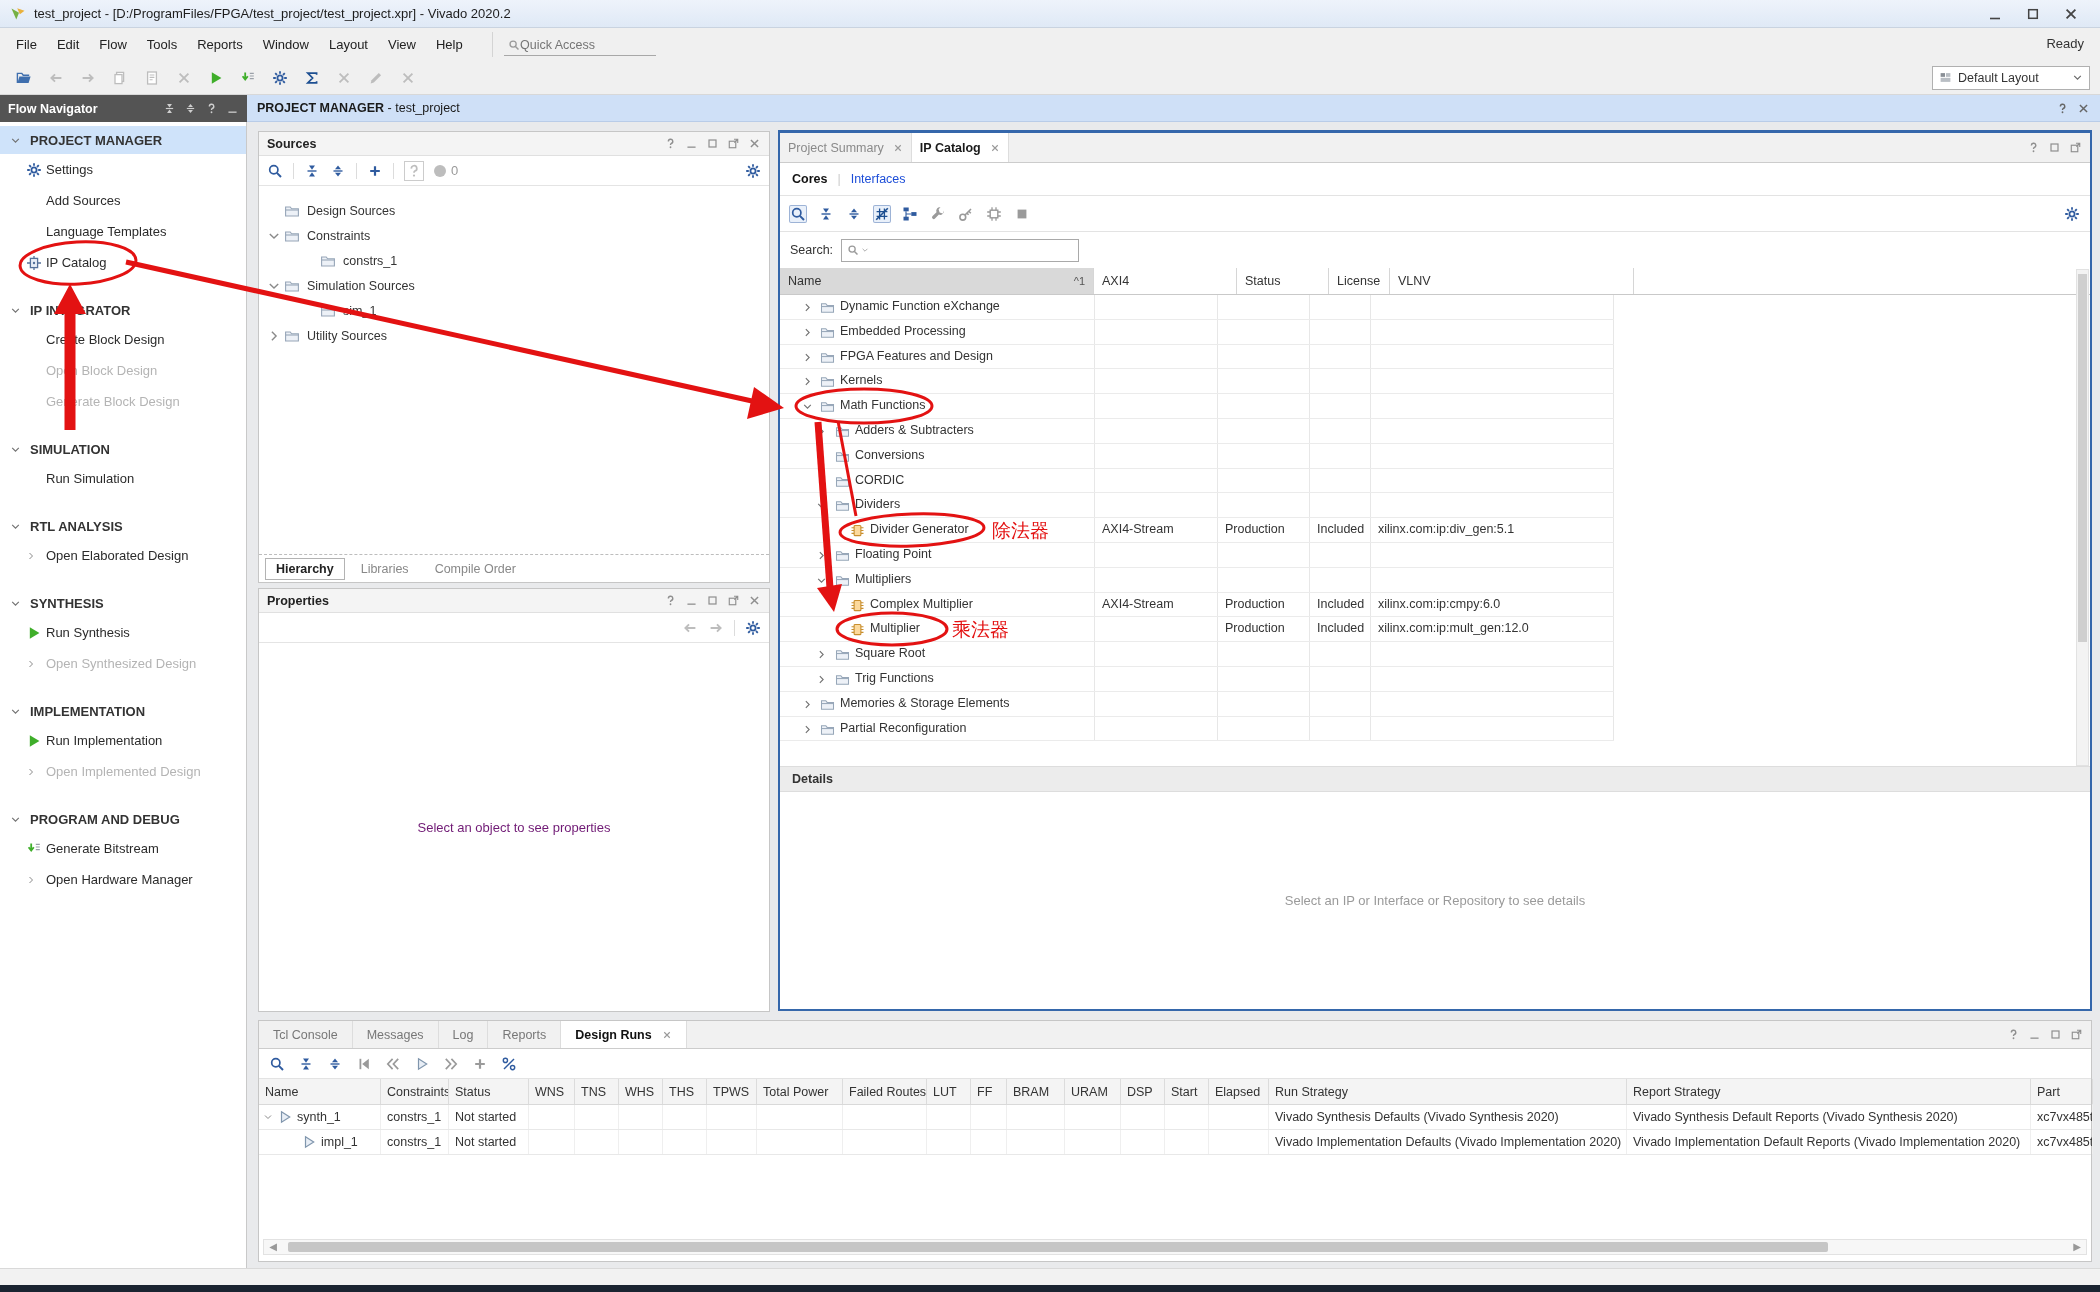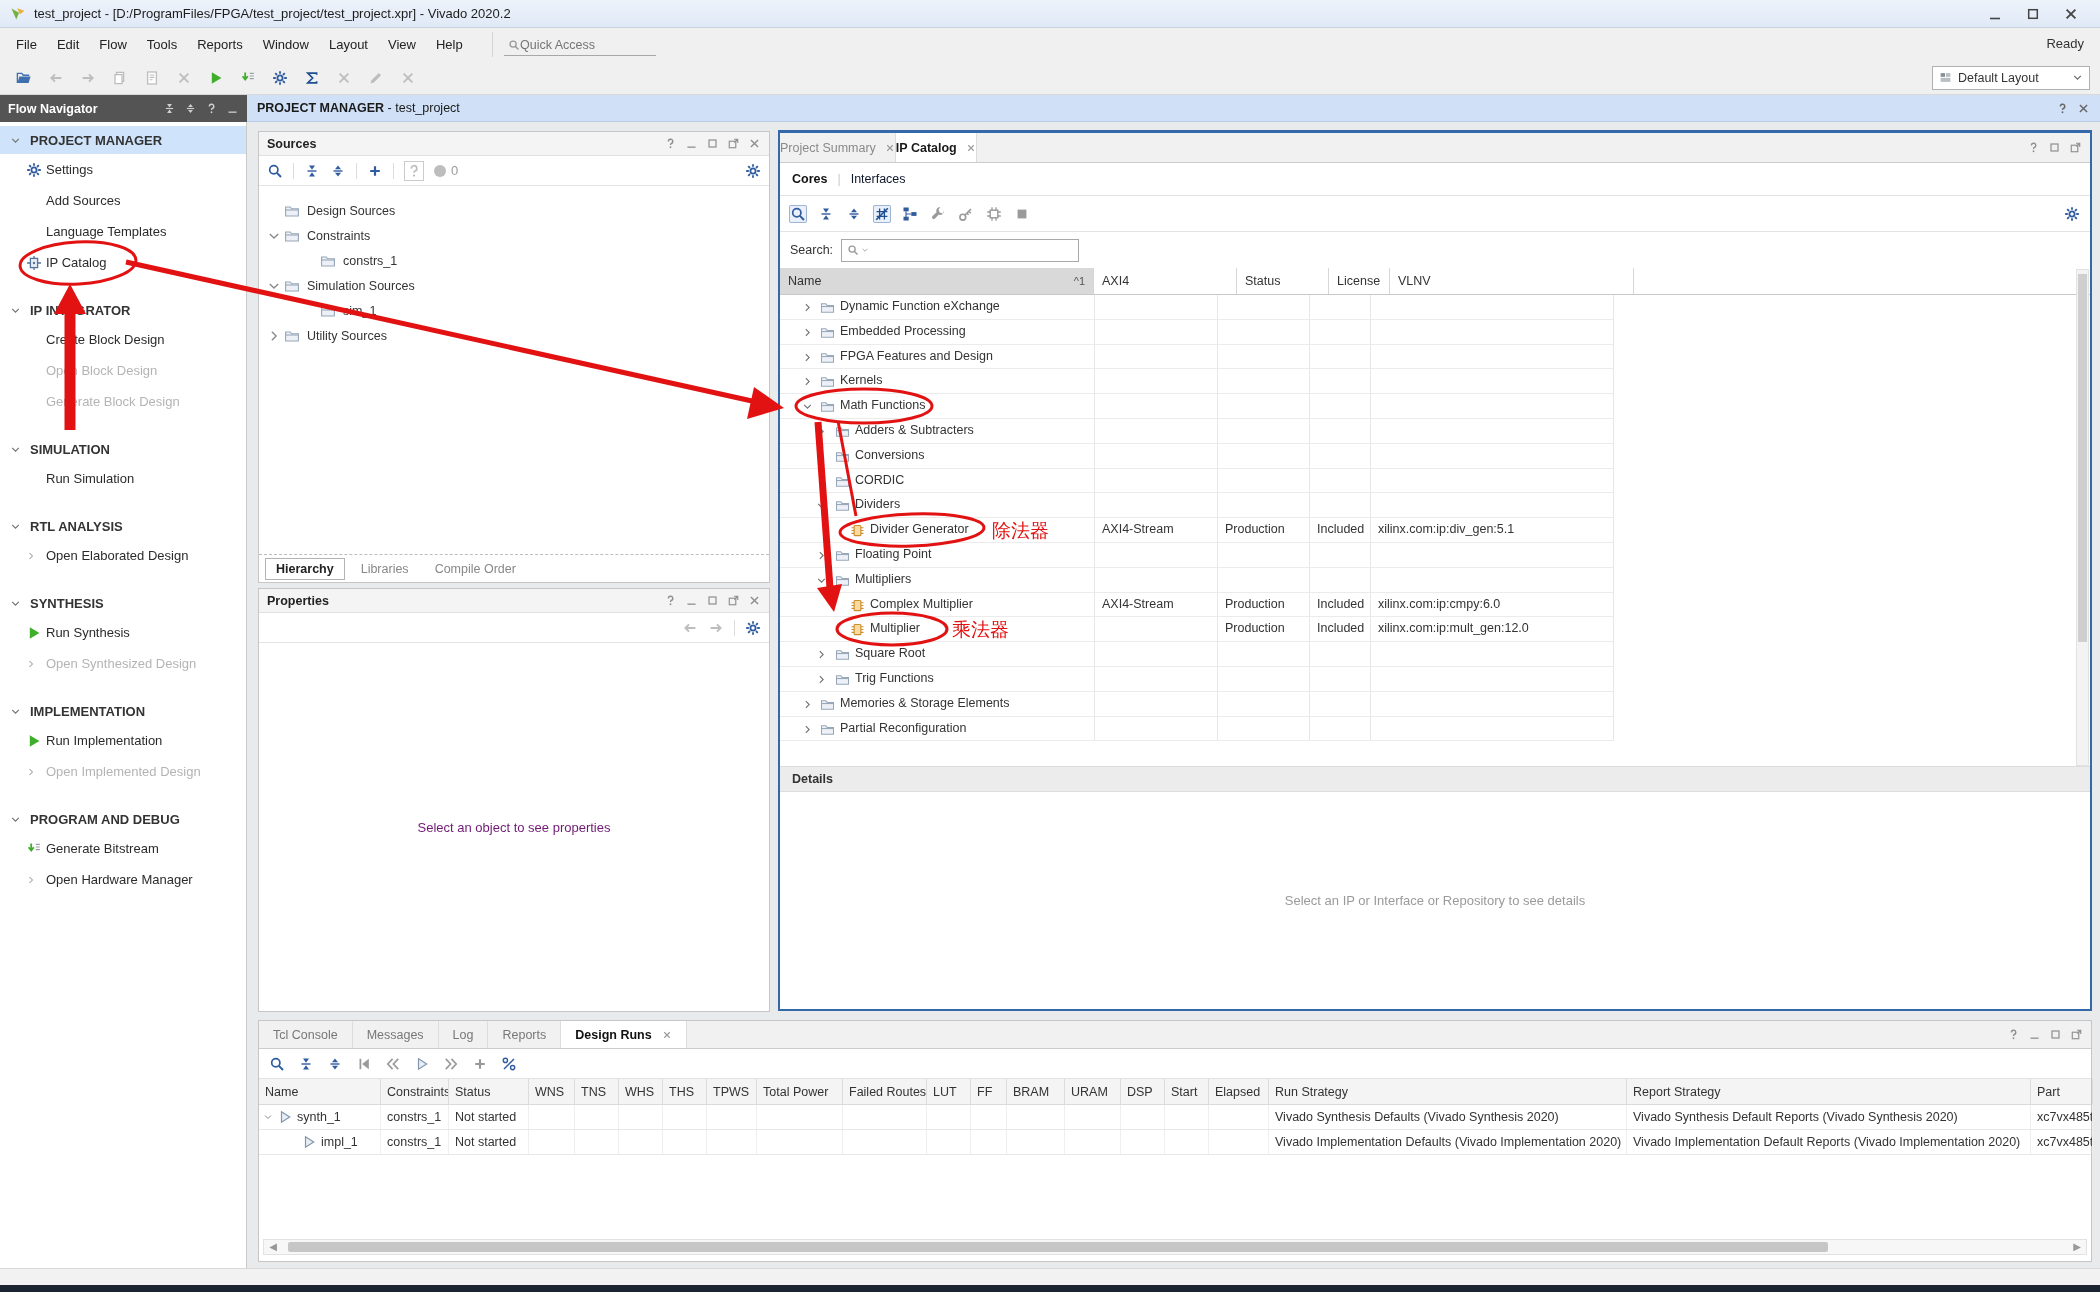--- a/index.html
+++ b/index.html
@@ -60,27 +60,27 @@
 .src-tabs{position:absolute;left:0;right:0;bottom:0;height:28px;border-top:1px dashed #bdbdbd;display:flex;align-items:center;padding-left:6px;gap:6px;background:#fff;font-size:12.5px}
 .src-tab{padding:3px 10px;color:#888}
 .src-tab.active{border:1px solid #b3b3b3;color:#222;font-weight:bold;background:#fff}
 
 .properties-panel{left:258px;top:588px;width:512px;height:424px}
 .prop-toolbar{justify-content:flex-end}
 .prop-body{position:absolute;left:0;right:0;top:55px;bottom:0;display:flex;align-items:center;justify-content:center;color:#701a75}
 
 .main-panel{left:778px;top:130px;width:1314px;height:881px;background:#fff;border:2px solid #3567ab;border-top-width:3px}
 .mtabbar{height:30px;background:#f1f1f1;display:flex;border-bottom:1px solid #ccc}
-.mtab{display:flex;align-items:center;gap:9px;padding:0 0;color:#8a8a8a;border-right:1px solid #ddd;font-size:12.5px}
+.mtab{display:flex;align-items:center;gap:9px;padding:0 8px;color:#8a8a8a;border-right:1px solid #ddd;font-size:12.5px}
 .mtab.active{background:#fff;color:#1a1a1a;font-weight:bold}
 .tabx{width:10px;height:10px;color:#999}
 .subtabs{height:33px;display:flex;align-items:center;gap:10px;padding:0 12px;border-bottom:1px solid #e3e3e3;font-size:12.5px}
 .subtabs .sep{color:#ccc}
 .subtab.active{font-weight:bold;color:#111}
-.subtab{color:#0f172a}
+.subtab{color:#1d4ed8}
 .iptoolbar{height:36px;display:flex;align-items:center;gap:12px;padding:0 10px;border-bottom:1px solid #e3e3e3;color:#2f5b9f}
 .boxed{box-shadow:0 0 0 1px #9db3d6;background:#e9f0fa;border-radius:1px}
 .searchrow{height:36px;display:flex;align-items:center;gap:8px;padding:0 10px;font-size:12.5px}
 .searchbox{width:238px;height:23px;border:1px solid #a9a9a9;display:flex;align-items:center;gap:2px;padding:0 5px;color:#9a9a9a}
 .searchbox .ic{width:12px;height:12px}
 .searchbox input{border:0;outline:0;width:190px;font:inherit}
 .ipthead{height:27px;display:flex;border-bottom:1px solid #c9c9c9;font-size:12.5px;color:#333}
 .ipth{display:flex;align-items:center;padding:0 8px;border-right:1px solid #d6d6d6;height:100%}
 .ipth.name{background:#d9d9d9;justify-content:space-between}
 .sort{color:#555;font-size:11px}

